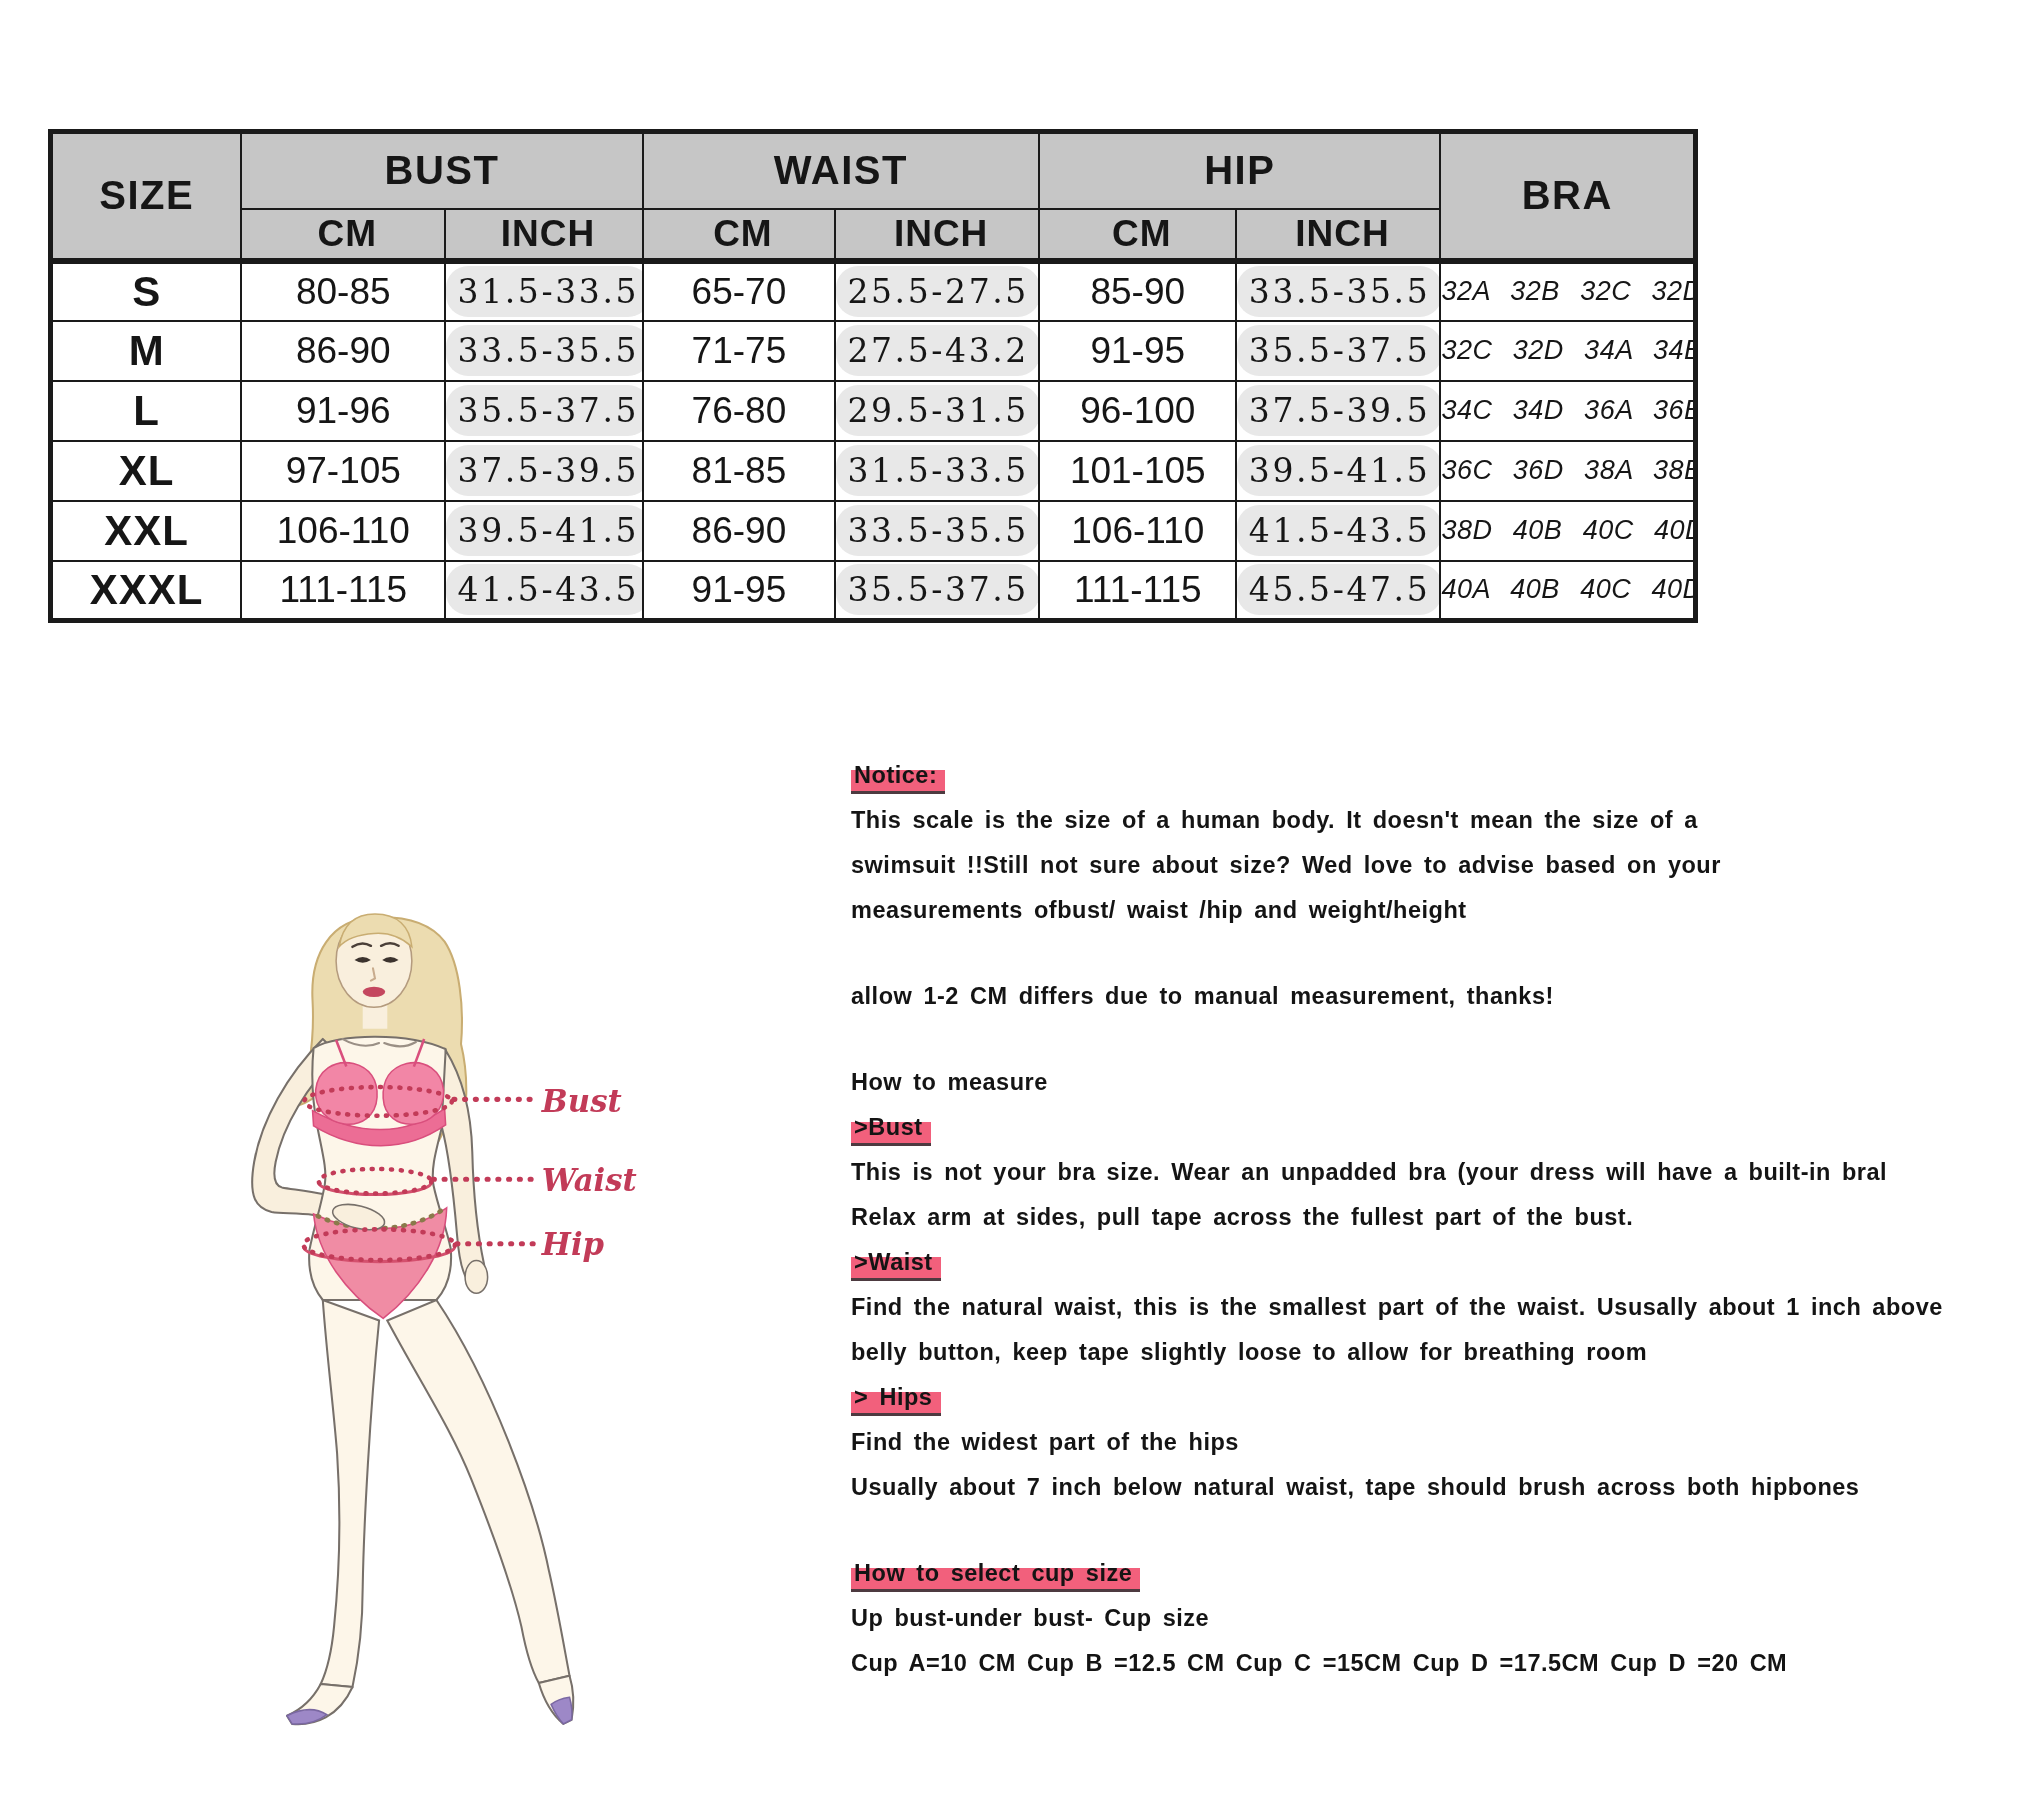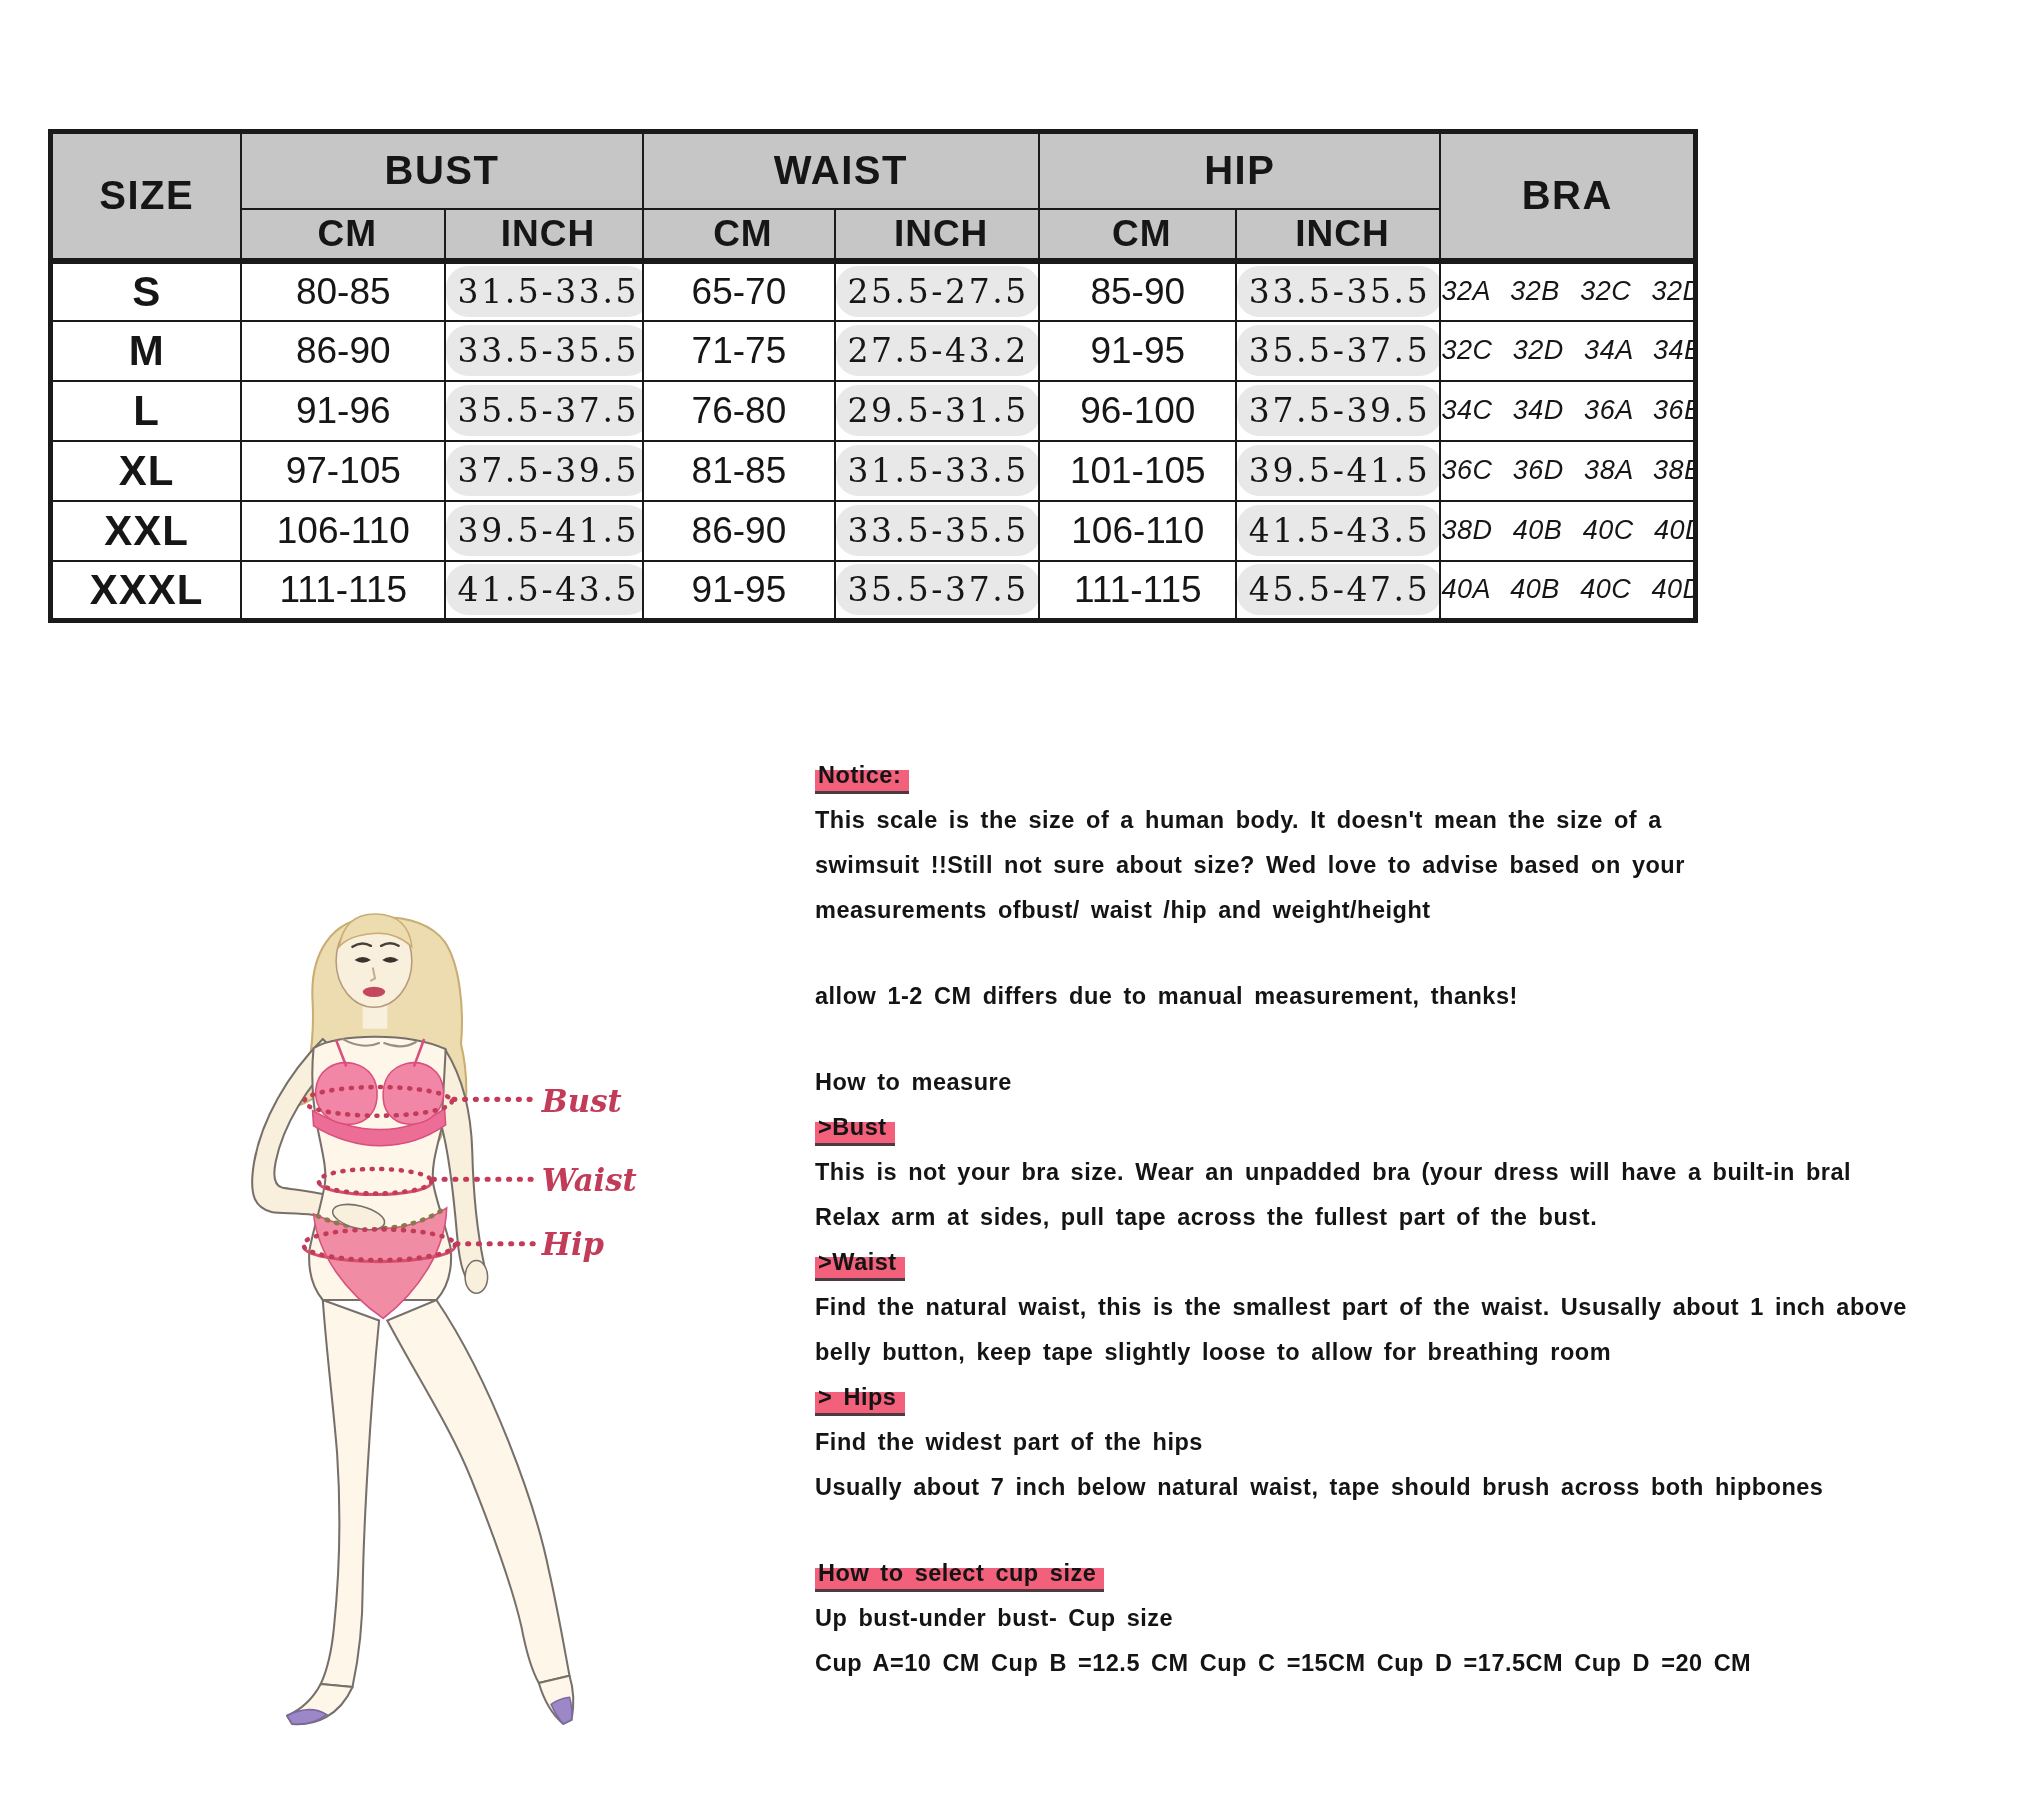--- a/index.html
+++ b/index.html
@@ -42,21 +42,21 @@
     font-size:33px;letter-spacing:2.6px;background:var(--chip-gray);
     padding:6.1px 11.3px;white-space:nowrap;border-radius:22px;
   }
   td.bra-cell{font-size:27px;word-spacing:12.3px;letter-spacing:0.5px;white-space:nowrap;font-style:italic;}
   
   .info{
     position:absolute;left:815px;top:753px;width:1197px;
     font-size:23.5px;font-weight:bold;line-height:45px;
     letter-spacing:0.5px;word-spacing:4.1px;color:#141414;
   }
-  .info .line{white-space:nowrap;}
+  .info .line{white-space:nowrap;margin-left:36px;}
   .hl{
     display:inline-block;line-height:1.22;padding:0 8.2px 1px 3.1px;
     background:linear-gradient(180deg, rgba(0,0,0,0) 30%, var(--highlight) 30%);
     border-bottom:3.6px solid #4d3a40;
   }
   .gap{height:41px;}
   
   .figure{position:absolute;left:205px;top:870px;width:512px;height:902px;}
   .figure svg{width:100%;height:100%;display:block;}
   .meas-label{

